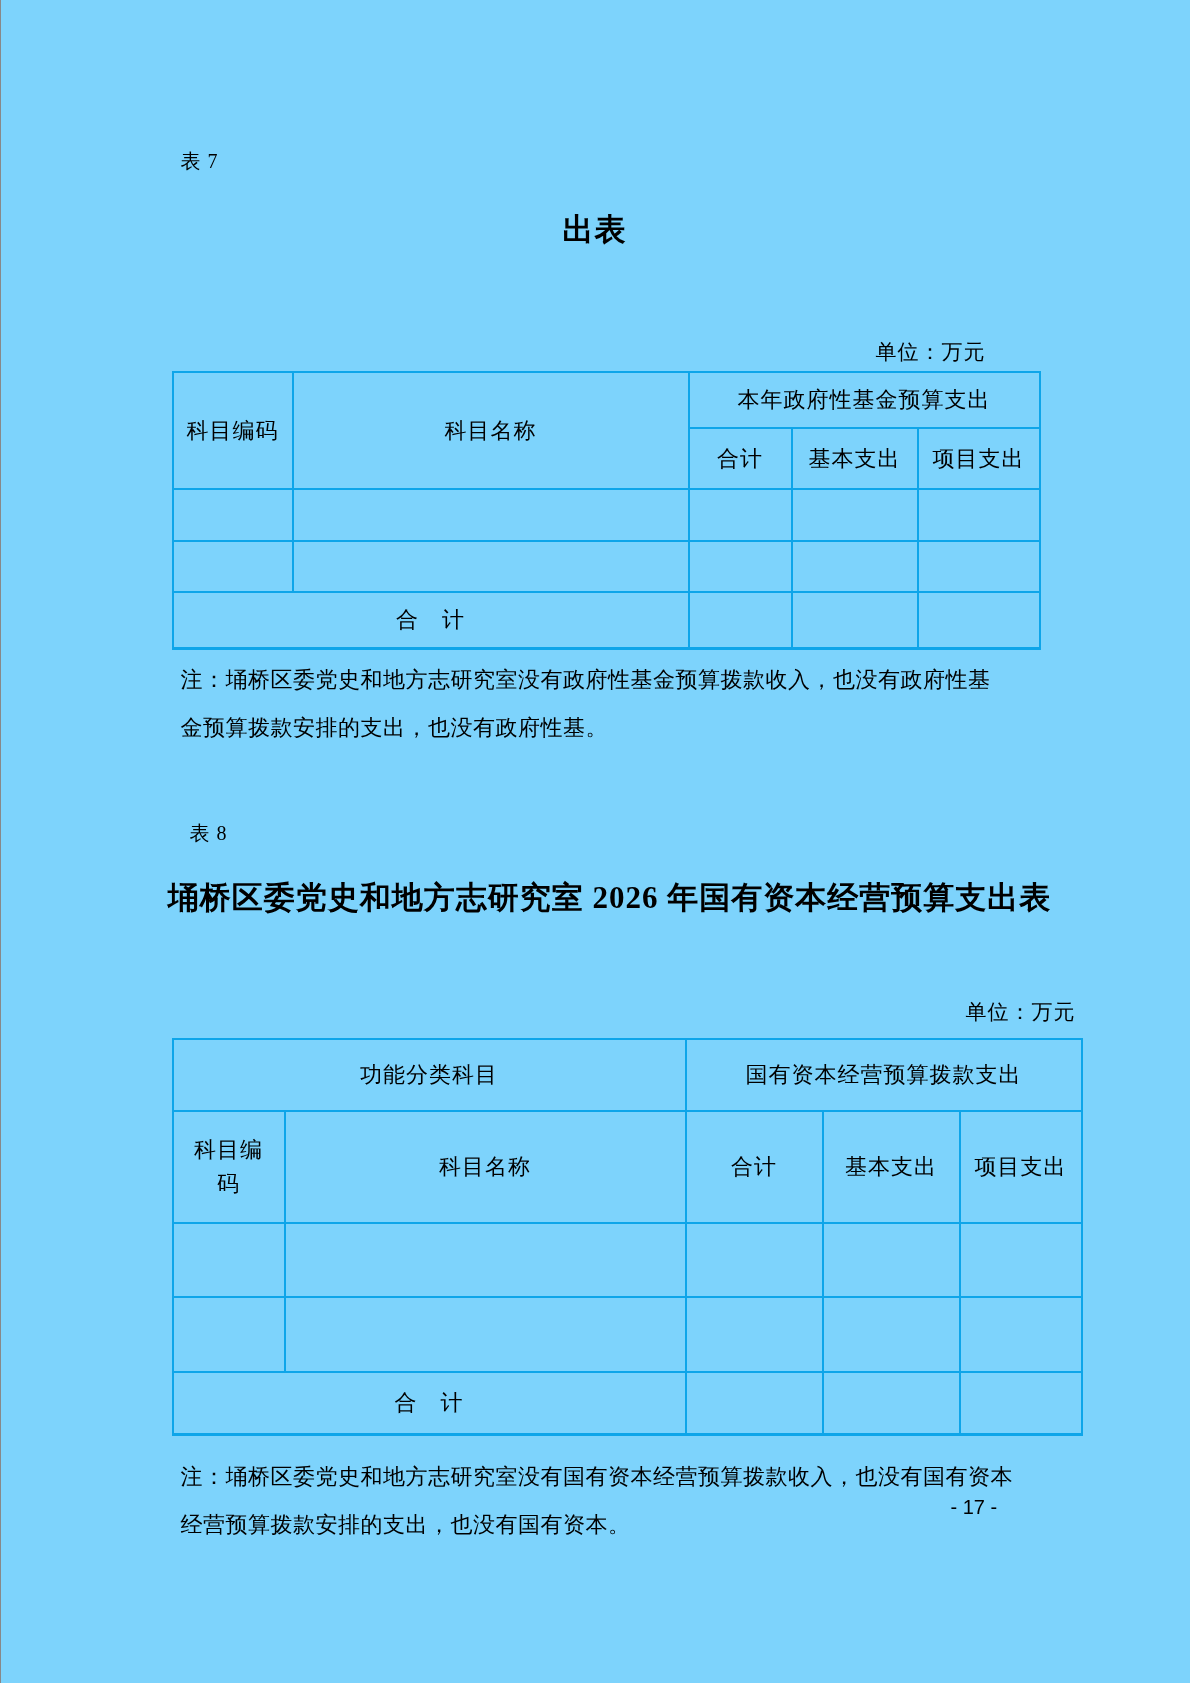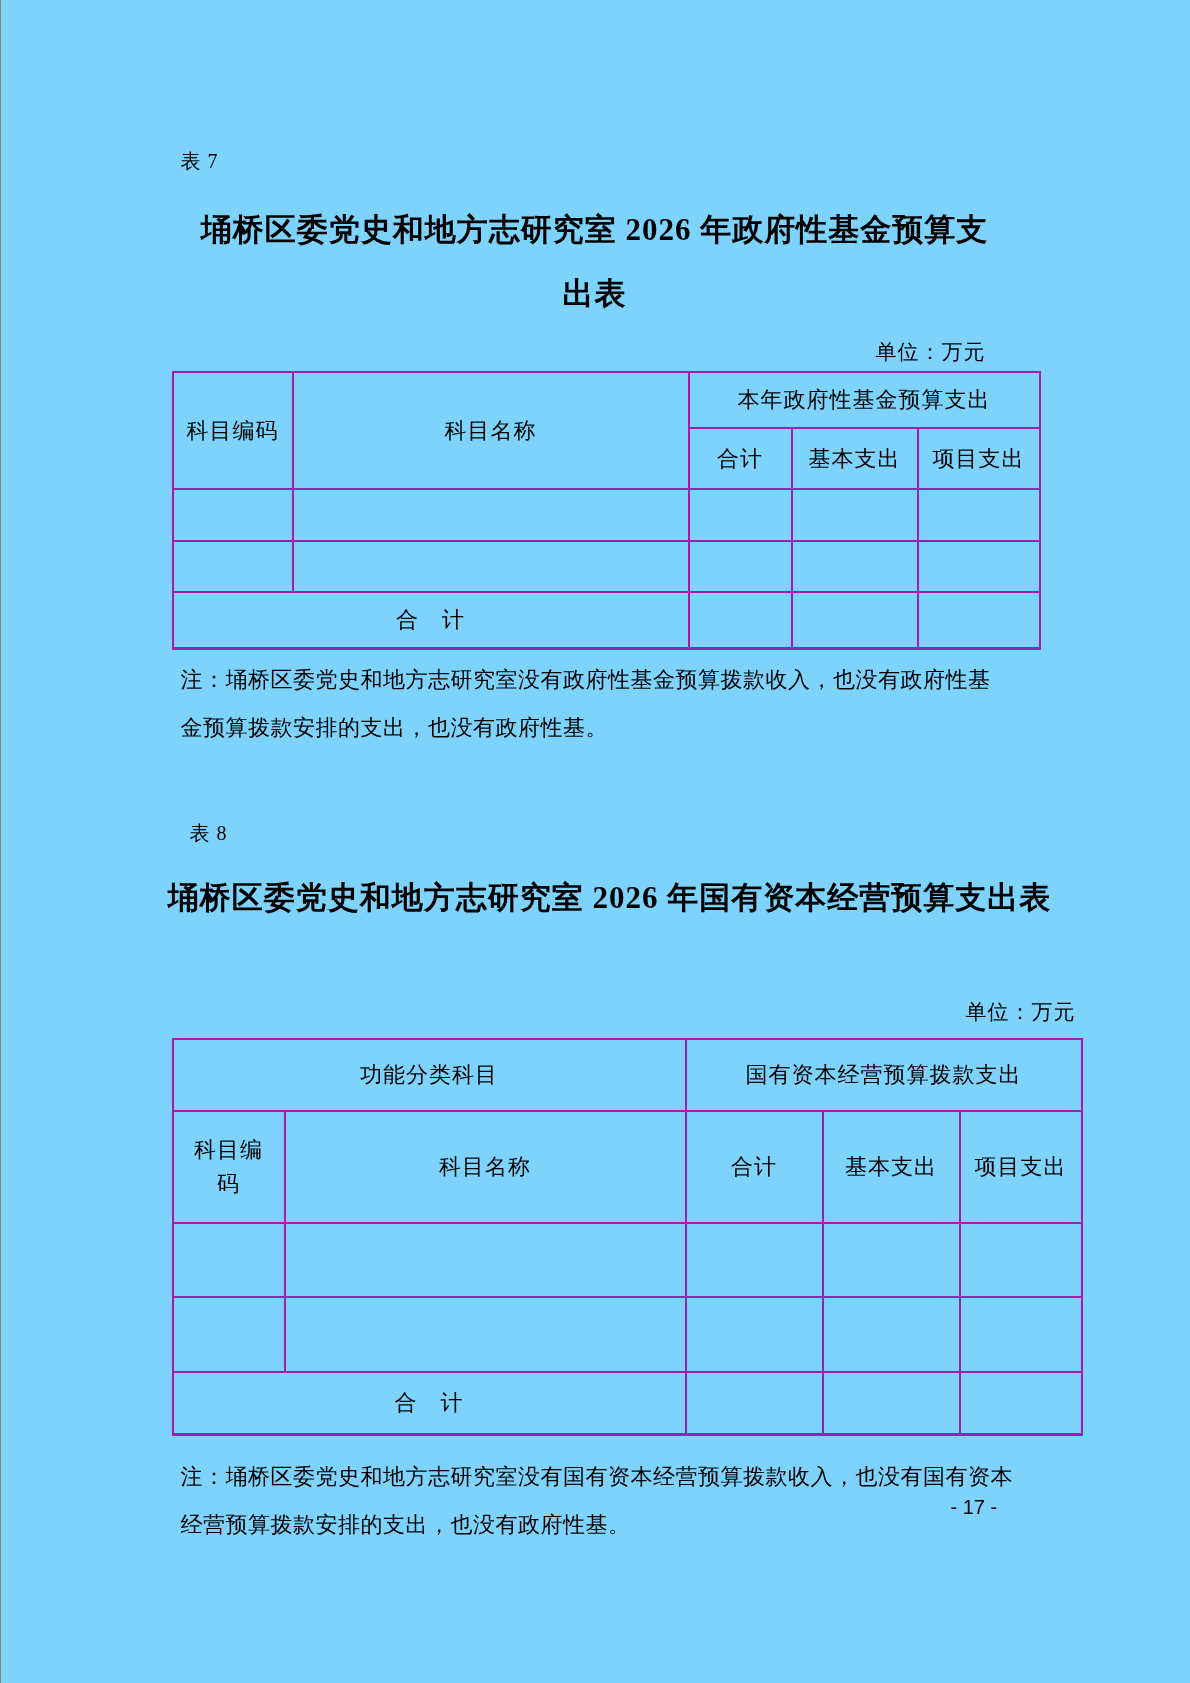--- a/index.html
+++ b/index.html
@@ -17,38 +17,37 @@
   .doc-title {
     font-weight:700; font-size:31px; text-align:center;
     line-height:64px; letter-spacing:1px; margin:0;
   }
   .unit { font-size:21px; text-align:right; letter-spacing:1px; }
   .budget-table {
     border-collapse:collapse; table-layout:fixed;
     font-size:22px; letter-spacing:1px;
   }
   .budget-table td {
-    border:2px solid #a21caf;
+    border:2px solid #0ea5e9;
     text-align:center; vertical-align:middle;
     padding:12px; overflow:hidden;
   }
   .budget-table tr.last td { border-bottom-width:3px;margin-top:36px; }
   .note { font-size:22px; letter-spacing:0.5px; white-space:nowrap;text-align:right; }
   .pagenum { font-family:"Liberation Sans","DejaVu Sans",sans-serif; font-size:20px; }
   .code2line { line-height:34px; }
 </style>
 </head>
 <body>
 
 <div class="page">
 
   <div class="abs tbl-label" style="left:180px; top:148px;">表 7</div>
 
   <div class="abs doc-title" style="left:160px; top:198px; width:868px;">
-    <div>埇桥区委党史和地方志研究室 2026 年政府性基金预算支</div>
     <div>出表</div>
   </div>
 
   <div class="abs unit" style="left:170px; top:338px; width:815px;">单位：万元</div>
 
   <table class="abs budget-table" style="left:171px; top:371px; width:867px;">
     <colgroup>
       <col style="width:120px">
         <col style="width:396px">
         <col style="width:103px">
@@ -138,17 +137,17 @@
       <tr class="last" style="height:62px;">
         <td colspan="2">合　计</td>
         <td></td>
         <td></td>
         <td></td>
       </tr>
     </tbody>
   </table>
 
   <div class="abs note" style="left:180px; top:1462px;">注：埇桥区委党史和地方志研究室没有国有资本经营预算拨款收入，也没有国有资本</div>
-  <div class="abs note" style="left:180px; top:1510px;">经营预算拨款安排的支出，也没有政府性基。</div>
+  <div class="abs note" style="left:180px; top:1510px;">经营预算拨款安排的支出，也没有国有资本。</div>
 
   <div class="abs pagenum" style="left:950px; top:1484px;margin-top:12px;">- 17 -</div>
 
 </div>
 
 </body></html>

